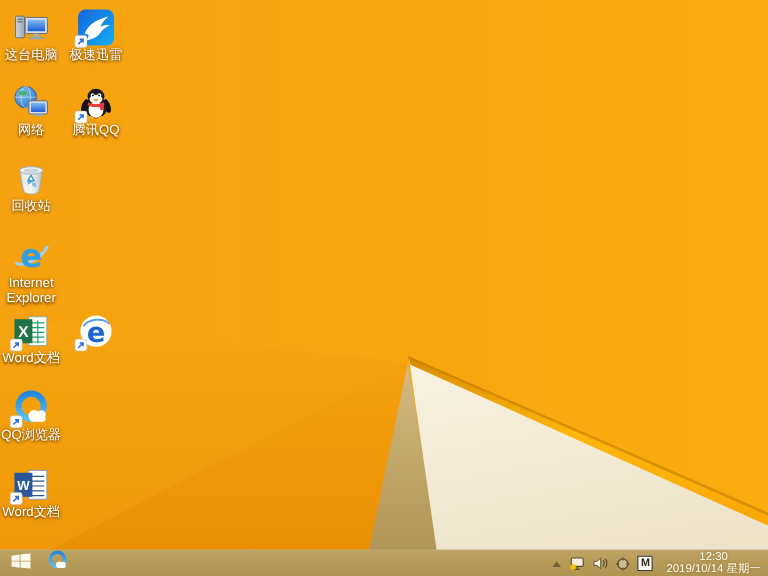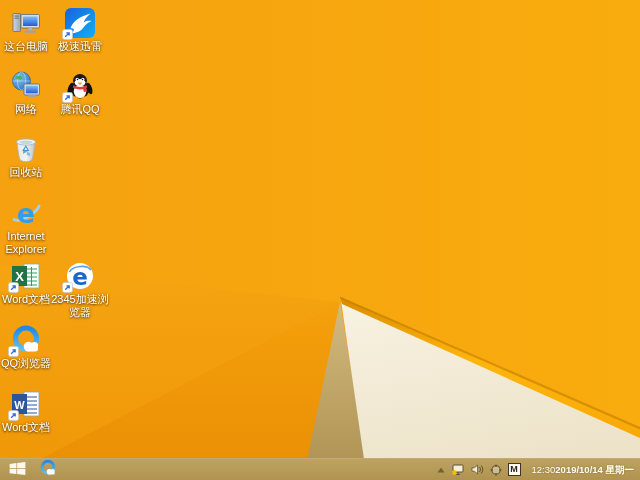--- a/index.html
+++ b/index.html
@@ -47,26 +47,26 @@
   .tray-item{
     height:100%;display:flex;align-items:center;justify-content:center;cursor:pointer;
     padding:0 3px;
   }
   .ime-box{
     width:13px;height:13px;background:#fcfaf3;border:1px solid #3c352a;box-sizing:border-box;
     display:flex;align-items:center;justify-content:center;
     font-size:9px;font-weight:bold;color:#2a2520;line-height:1;
   }
   .clock{
-    display:flex;flex-direction:row;align-items:center;justify-content:center;
+    display:flex;flex-direction:column;align-items:center;justify-content:center;
     padding:0 6px 0 8px;height:100%;cursor:default;
     color:#fffdf2;text-shadow:0 0 2px rgba(105,85,35,.65);
   }
   .clock-time{font-size:9.5px;line-height:10px;}
-  .clock-date{font-size:9.5px;line-height:10px;white-space:nowrap;font-weight:bold;}
+  .clock-date{font-size:9.5px;line-height:10px;white-space:nowrap;}
 </style>
 </head>
 <body>
 
 <svg width="0" height="0" style="position:absolute" aria-hidden="true">
   <defs>
     <linearGradient id="gScreen" x1="0" y1="0" x2="0" y2="1">
       <stop offset="0" stop-color="#7fbcf2"></stop>
         <stop offset="1" stop-color="#1f5dd8"></stop>
     </linearGradient>
@@ -261,21 +261,20 @@
       <svg viewBox="0 0 32 32" width="32" height="32">
         <circle cx="16" cy="16" r="13" fill="#ffffff"></circle>
         <text x="16" y="25" text-anchor="middle" font-family="DejaVu Sans, sans-serif" font-size="23" font-weight="bold" fill="#1a66cc">e</text>
         <path d="M5.5,12 C9,5.5 23,4.5 27,10" stroke="#5aa2e8" stroke-width="1.6" fill="none"></path>
       </svg>
       <svg class="badge" viewBox="0 0 11 11">
         <rect x="0.5" y="0.5" width="10" height="10" rx="2" fill="#fff" stroke="#b9c6d2" stroke-width="0.6"></rect>
         <path d="M3.2,7.8 L7,4 M4.4,3.8 h2.8 v2.8" stroke="#2f6fd8" stroke-width="1.3" fill="none"></path>
       </svg>
     </span>
-    <span class="icon-label">2345加速浏览器</span>
   </div>
 
   <div class="icon-cell c1 r6">
     <span class="icon-art">
       <svg viewBox="0 0 32 32" width="32" height="32">
         <circle cx="16" cy="14.5" r="10.5" fill="none" stroke="url(#gRing)" stroke-width="5.2"></circle>
         <g fill="#ffffff">
           <circle cx="18.5" cy="22.5" r="4.8"></circle>
           <circle cx="24.5" cy="21.5" r="3.6"></circle>
           <rect x="15" y="22" width="13" height="5.4" rx="2.7"></rect>

